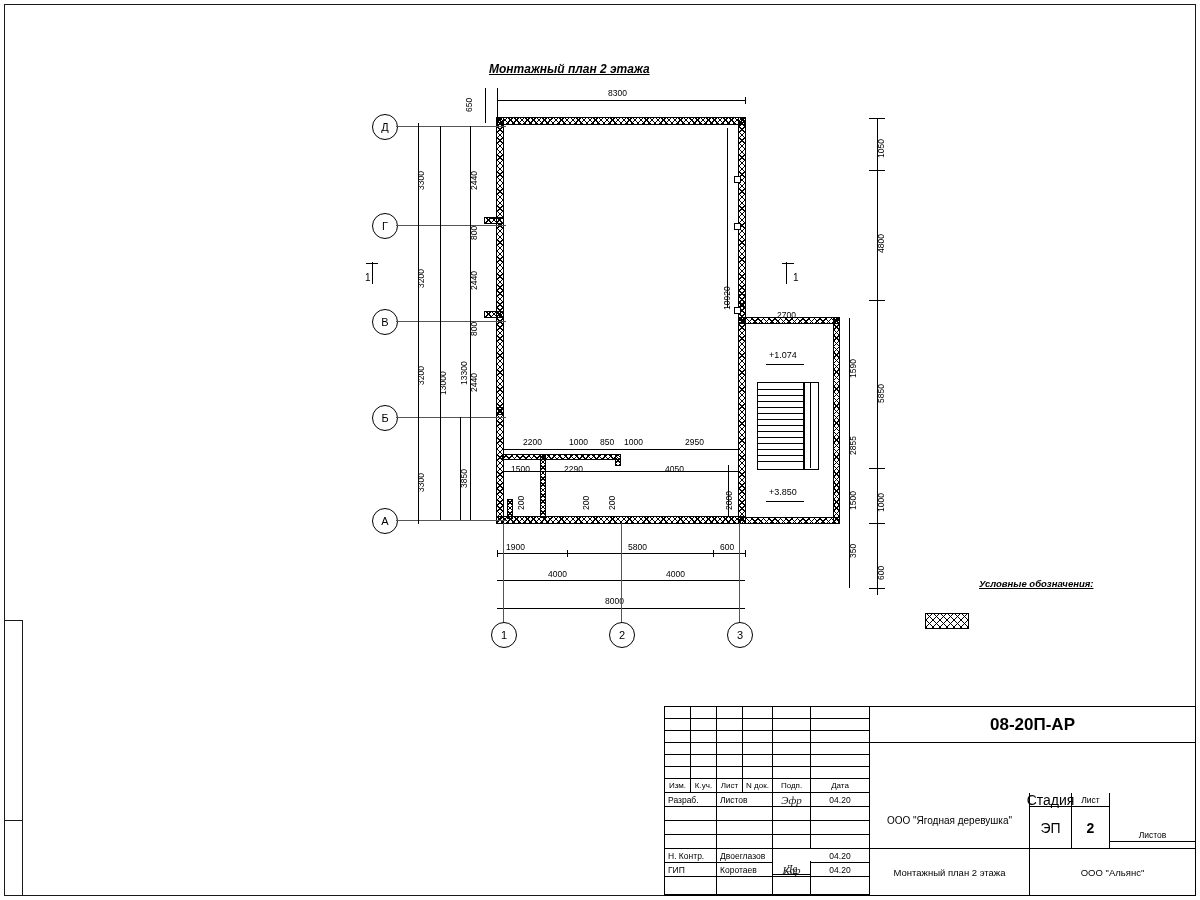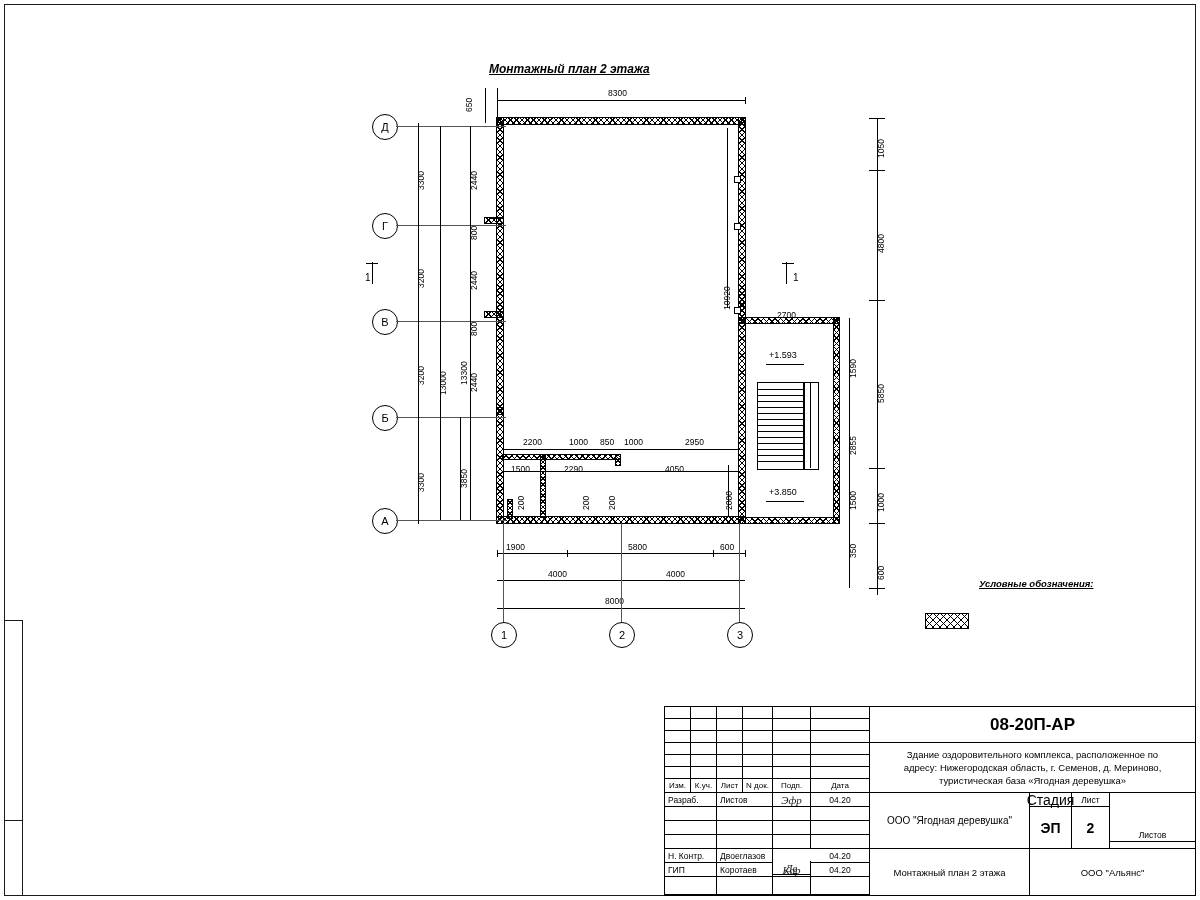--- a/index.html
+++ b/index.html
@@ -107,21 +107,21 @@
     <div class="st" style="top:54px;"></div>
       <div class="st" style="top:60px;"></div>
     <div class="st" style="top:66px;"></div>
       <div class="st" style="top:72px;"></div>
     <div class="st" style="top:78px;"></div>
   </div>
   <div class="stair" style="left:803px;top:382px;width:14px;height:86px;"></div>
   <div class="ln v" style="left:810px;top:382px;height:86px;"></div>
 
   <div class="lvlbox" style="left:769px;top:350px;">
-    <span>+1.593</span>
+    <span>+1.074</span>
   </div>
   <div class="ln h" style="left:766px;top:364px;width:38px;"></div>
 
   <div class="lvlbox" style="left:769px;top:487px;">
     <span>+3.850</span>
   </div>
   <div class="ln h" style="left:766px;top:501px;width:38px;"></div>
 
   <div class="ln v" style="left:372px;top:262px;height:22px;"></div>
   <div class="ln h" style="left:366px;top:263px;width:12px;"></div>
@@ -351,31 +351,28 @@
     <div class="cellL" style="left:0;top:128px;width:52px;height:14px;"></div>
     <div class="cellL" style="left:52px;top:128px;width:56px;height:14px;"></div>
     <div class="cell" style="left:108px;top:128px;width:38px;height:14px;"></div>
     <div class="cell" style="left:146px;top:128px;width:59px;height:14px;"></div>
     <div class="cellL" style="left:0;top:170px;width:52px;height:18px;"></div>
     <div class="cellL" style="left:52px;top:170px;width:56px;height:18px;"></div>
     <div class="cell" style="left:108px;top:170px;width:38px;height:18px;"></div>
     <div class="cell" style="left:146px;top:170px;width:59px;height:18px;"></div>
 
     <div class="cell big" style="left:205px;top:0;width:325px;height:36px;border-right:0;">08-20П-АР</div>
-    <div class="cell desc" style="left:205px;top:36px;width:325px;height:50px;border-right:0;white-space:pre-line;">Здание оздоровительного комплекса, расположенное по
-адресу: Нижегородская область, г. Семенов, д. Мериново,
-туристическая база «Ягодная деревушка»</div>
 
     <div class="cell" style="left:205px;top:86px;width:160px;height:56px;font-size:10px;">ООО "Ягодная деревушка"</div>
     <div class="cell" style="left:205px;top:142px;width:160px;height:46px;font-size:9.5px;border-bottom:0;">Монтажный план 2 этажа</div>
 
     <div class="cell" style="left:365px;top:86px;width:42px;height:14px;font-size:14px;">Стадия</div>
     <div class="cell" style="left:407px;top:86px;width:38px;height:14px;font-size:8.5px;">Лист</div>
     <div class="cell" style="left:445px;top:86px;width:85px;height:14px;font-size:8.5px;border-right:0;margin-top:35px;">Листов</div>
 
-    <div class="cell" style="left:365px;top:100px;width:42px;height:42px;font-size:14px;font-weight:bold;text-align:right;">ЭП</div>
+    <div class="cell" style="left:365px;top:100px;width:42px;height:42px;font-size:14px;font-weight:normal;text-align:right;">ЭП</div>
     <div class="cell" style="left:407px;top:100px;width:38px;height:42px;font-size:14px;font-weight:bold;">2</div>
     <div class="cell" style="left:445px;top:100px;width:85px;height:42px;font-size:14px;font-weight:bold;border-right:0;"></div>
 
     <div class="cell" style="left:365px;top:142px;width:165px;height:46px;font-size:9.5px;border-right:0;border-bottom:0;">ООО "Альянс"</div>
   </div>
 
 </div>
 
 </body></html>

